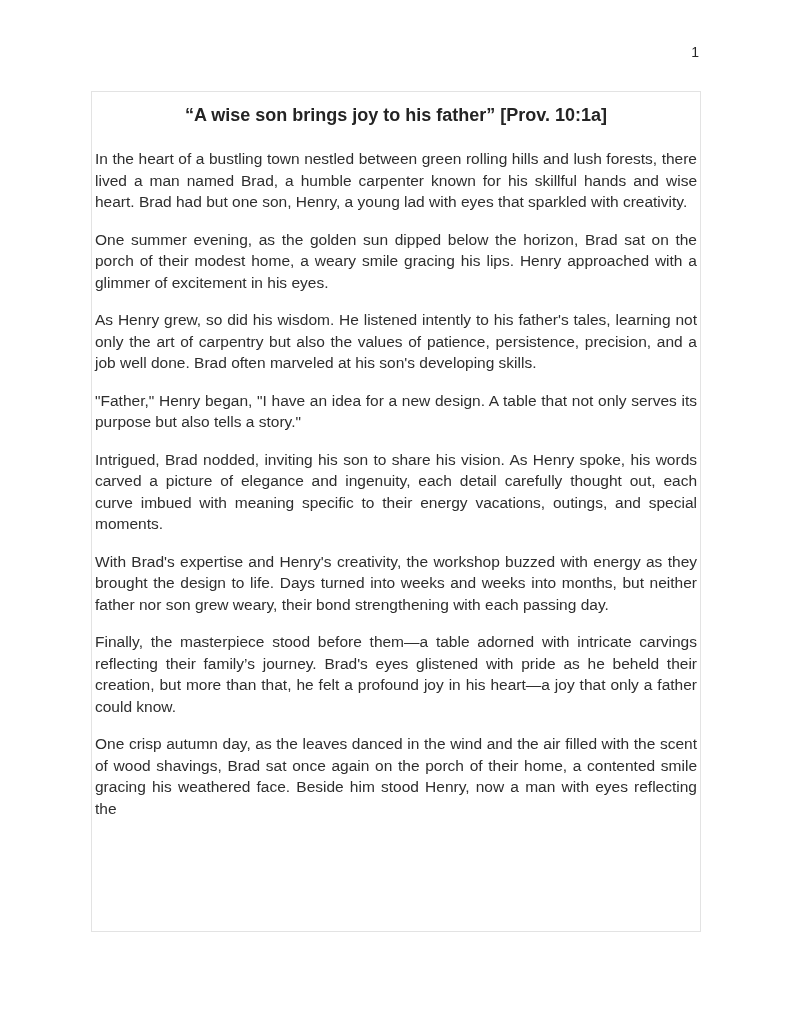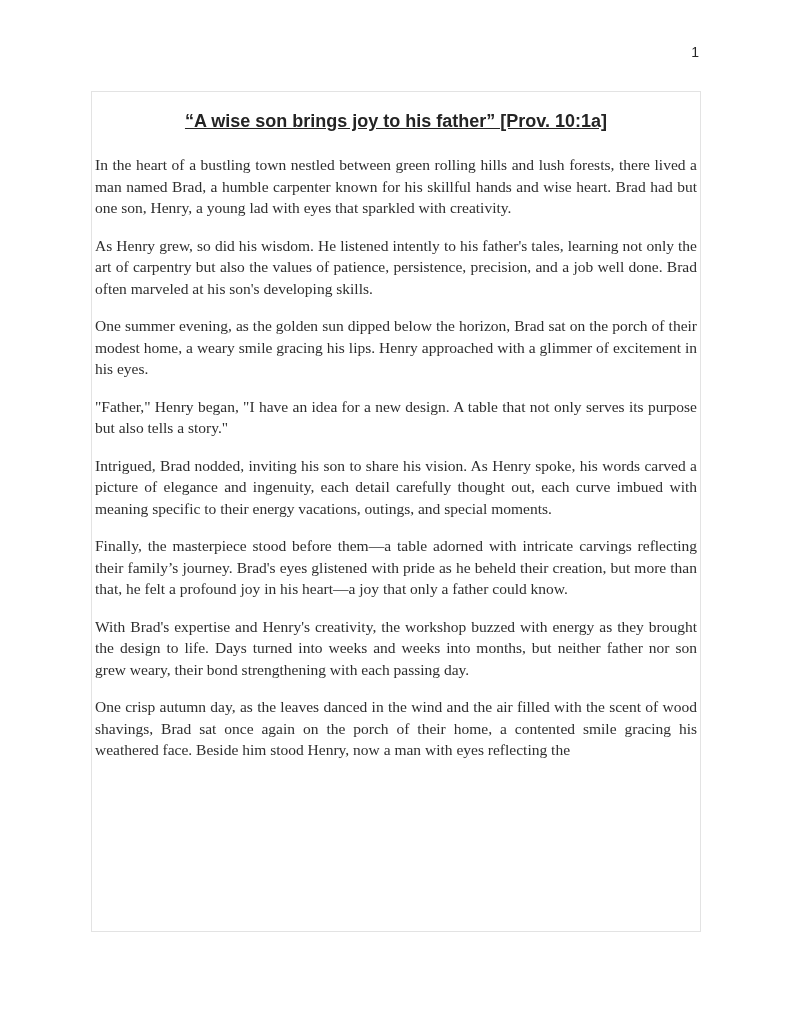--- a/index.html
+++ b/index.html
@@ -33,59 +33,57 @@
     background: #ffffff;
     padding: 7px 3px 0 3px;
     overflow: hidden;
   }
   .story-title {
     font-size: 18px;
     font-weight: bold;
     line-height: 24px;
     text-align: center;
     color: #242424;
-    margin: 10px 0 21px 0;
-    text-decoration: underline;
+    margin: 4px 0 21px 0;
   }
   .story-paragraph {
     font-size: 15.5px;
     line-height: 21.5px;
     text-align: justify;
     color: #2e2e2e;
     margin: 0 0 16px 0;
-    font-family: Liberation Serif, serif;
   }
   .story-paragraph:last-child {
     margin-bottom: 0;
   }
 </style>
 </head>
 <body>
 
 <div class="page">
 
   <div class="page-number">1</div>
 
   <div class="content-box">
 
     <h1 class="story-title">“A wise son brings joy to his father” [Prov. 10:1a]</h1>
 
     <p class="story-paragraph">In the heart of a bustling town nestled between green rolling hills and lush forests, there lived a man named Brad, a humble carpenter known for his skillful hands and wise heart. Brad had but one son, Henry, a young lad with eyes that sparkled with creativity.</p>
 
 
+    <p class="story-paragraph">One summer evening, as the golden sun dipped below the horizon, Brad sat on the porch of their modest home, a weary smile gracing his lips. Henry approached with a glimmer of excitement in his eyes.</p>
+
     <p class="story-paragraph">As Henry grew, so did his wisdom. He listened intently to his father's tales, learning not only the art of carpentry but also the values of patience, persistence, precision, and a job well done. Brad often marveled at his son's developing skills.</p>
-
-    <p class="story-paragraph">One summer evening, as the golden sun dipped below the horizon, Brad sat on the porch of their modest home, a weary smile gracing his lips. Henry approached with a glimmer of excitement in his eyes.</p>
 
     <p class="story-paragraph">"Father," Henry began, "I have an idea for a new design. A table that not only serves its purpose but also tells a story."</p>
 
     <p class="story-paragraph">Intrigued, Brad nodded, inviting his son to share his vision. As Henry spoke, his words carved a picture of elegance and ingenuity, each detail carefully thought out, each curve imbued with meaning specific to their energy vacations, outings, and special moments.</p>
 
+    <p class="story-paragraph">With Brad's expertise and Henry's creativity, the workshop buzzed with energy as they brought the design to life. Days turned into weeks and weeks into months, but neither father nor son grew weary, their bond strengthening with each passing day.</p>
+
     <p class="story-paragraph">Finally, the masterpiece stood before them—a table adorned with intricate carvings reflecting their family’s journey. Brad's eyes glistened with pride as he beheld their creation, but more than that, he felt a profound joy in his heart—a joy that only a father could know.</p>
-
-    <p class="story-paragraph">With Brad's expertise and Henry's creativity, the workshop buzzed with energy as they brought the design to life. Days turned into weeks and weeks into months, but neither father nor son grew weary, their bond strengthening with each passing day.</p>
 
 
     <p class="story-paragraph">One crisp autumn day, as the leaves danced in the wind and the air filled with the scent of wood shavings, Brad sat once again on the porch of their home, a contented smile gracing his weathered face. Beside him stood Henry, now a man with eyes reflecting the</p>
 
   </div>
 
 </div>
 
 </body></html>

